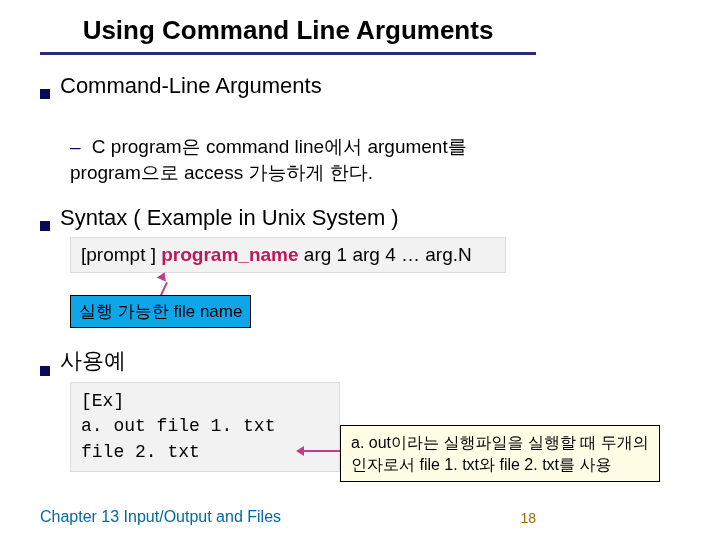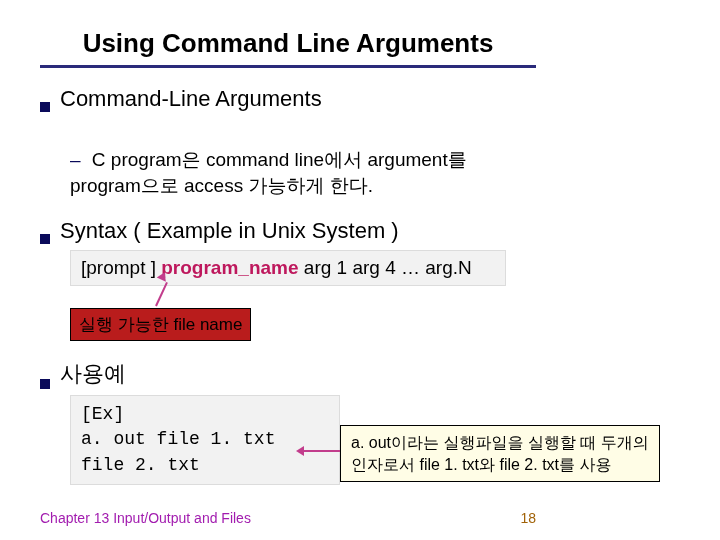--- a/index.html
+++ b/index.html
@@ -1,29 +1,29 @@
 <!DOCTYPE html>
 <html><head>
 <meta charset="utf-8">
 <style>
   * { box-sizing: border-box; margin: 0; padding: 0; }
   html, body { width: 720px; height: 540px; background: #fff; font-family: "Malgun Gothic", "Helvetica Neue", Arial, sans-serif; color: #000; }
-  .slide { position: relative; width: 576px; height: 540px; padding: 28px 40px 0 40px; }
+  .slide { position: relative; width: 576px; height: 540px; padding: 15px 40px 0 40px; }
   .title { font-size: 26px; font-weight: 700; text-align: center; padding-bottom: 6px; border-bottom: 3px solid #2a2a7a; margin-bottom: 18px; }
   .bullet1 { display: flex; align-items: flex-end; font-size: 22px; margin-bottom: 6px; }
   .sq { display: inline-block; width: 10px; height: 10px; background: #0a0a5a; margin-top: 8px; margin-right: 10px; flex: 0 0 auto; }
   .bullet2 { font-size: 19px; margin-left: 30px; margin-bottom: 14px; line-height: 1.35; margin-top: 35px; }
   .dash { color: #0a0a5a; margin-right: 6px; }
   .codebox { background: #f2f2f2; border: 1px solid #dcdcdc; padding: 6px 10px; font-size: 19px; margin: 6px 30px 10px 30px; }
   .purple { color: #be185d; font-weight: 700; }
-  .labelbox { display: inline-block; border: 1.5px solid #000; background: #b91c1c; padding: 4px 8px; font-size: 17px; position: relative; }
+  .labelbox { display: inline-block; border: 1.5px solid #000; background: #0ea5e9; padding: 4px 8px; font-size: 17px; position: relative; }
   .labelwrap { margin-left: 30px; margin-top: 22px; margin-bottom: 18px; }
   .exbox { background: #f2f2f2; border: 1px solid #dcdcdc; padding: 6px 10px; font-size: 18px; width: 270px; margin-left: 30px; line-height: 1.4; position: relative; font-family: Liberation Mono, monospace; }
   .descbox { border: 1.5px solid #000; background: #fffde6; padding: 6px 10px; font-size: 16px; width: 320px; position: absolute; left: 340px; top: 425px; line-height: 1.35; }
-  .footer { position: absolute; bottom: 14px; left: 40px; font-size: 14px; color: #a21caf; }
+  .footer { position: absolute; bottom: 14px; left: 40px; font-size: 16px; color: #0369a1; }
   .pagenum { position: absolute; bottom: 14px; right: 40px; font-size: 14px; color: #a16207; }
   
   .arrow1 { position: absolute; left: 155px; top: 280px; width: 2px; height: 26px; background: #c23d8c; transform: rotate(25deg); transform-origin: bottom; }
   .arrow1head { position: absolute; left: 158px; top: 272px; width: 0; height: 0; border-left: 5px solid transparent; border-right: 5px solid transparent; border-bottom: 8px solid #c23d8c; transform: rotate(25deg); }
   .arrow2 { position: absolute; left: 300px; top: 450px; width: 40px; height: 2px; background: #c23d8c; }
   .arrow2head { position: absolute; left: 296px; top: 446px; width: 0; height: 0; border-top: 5px solid transparent; border-bottom: 5px solid transparent; border-right: 8px solid #c23d8c; }
 </style>
 </head>
 <body>
 

